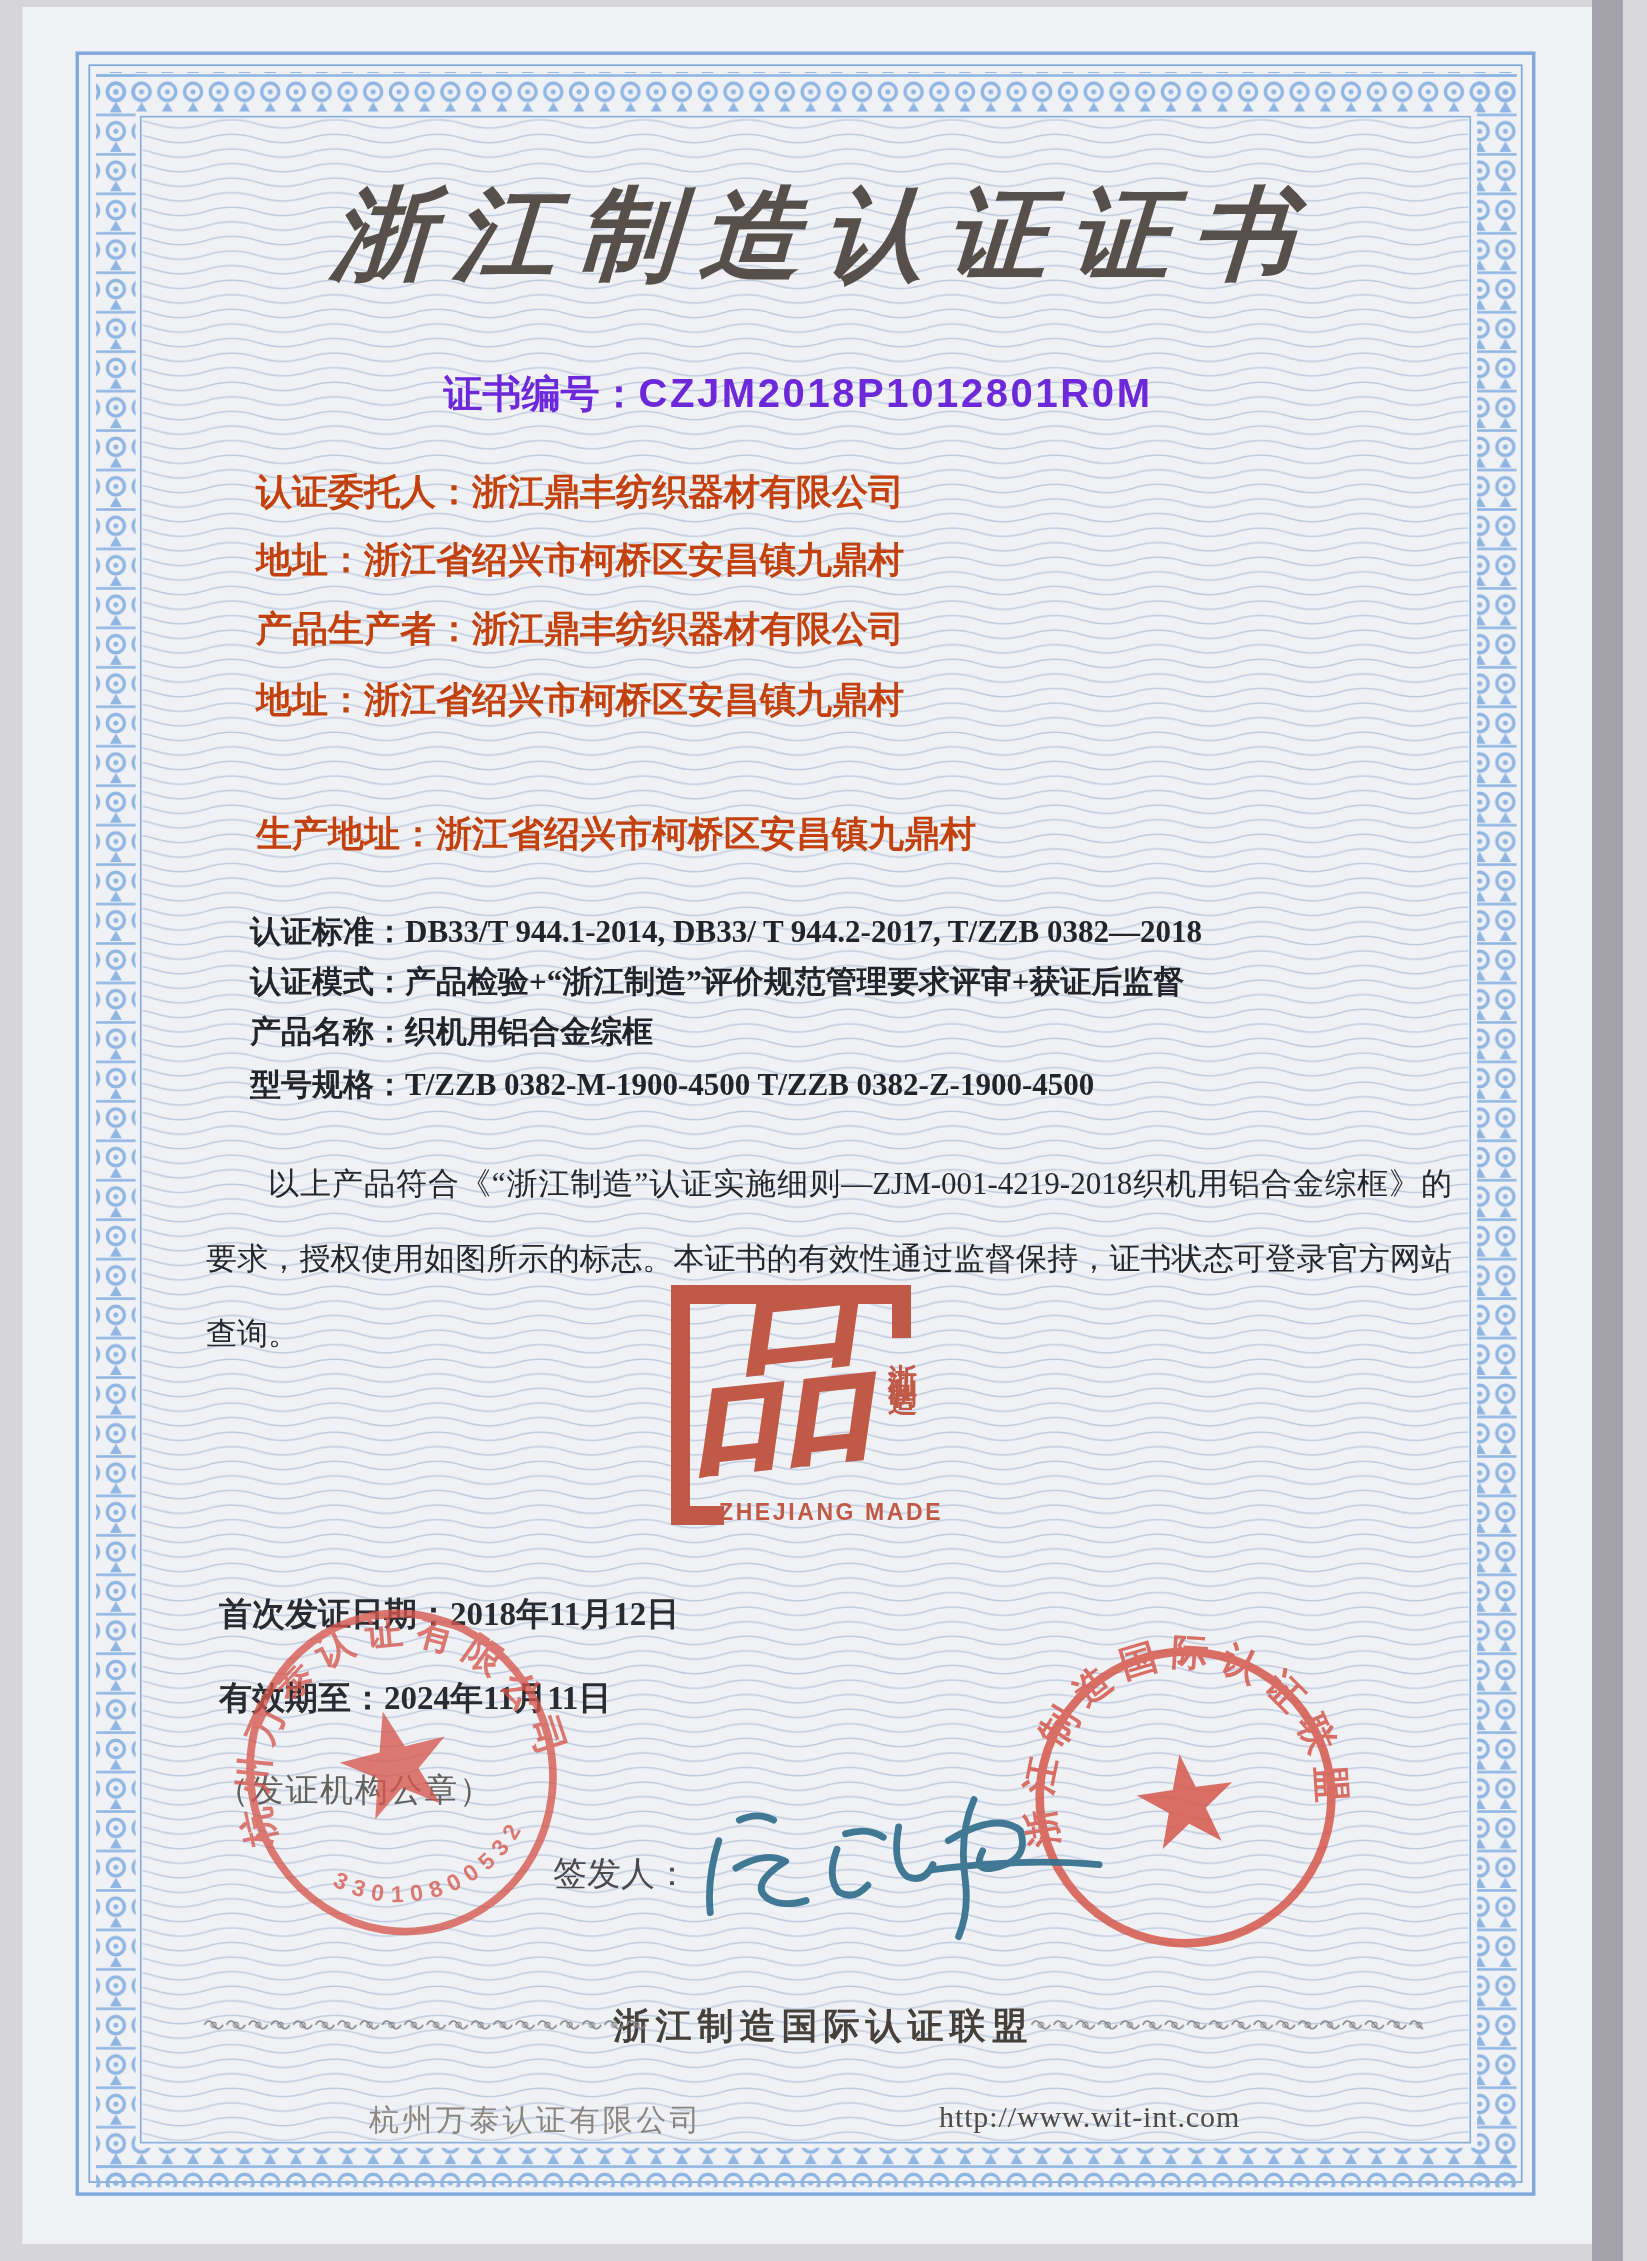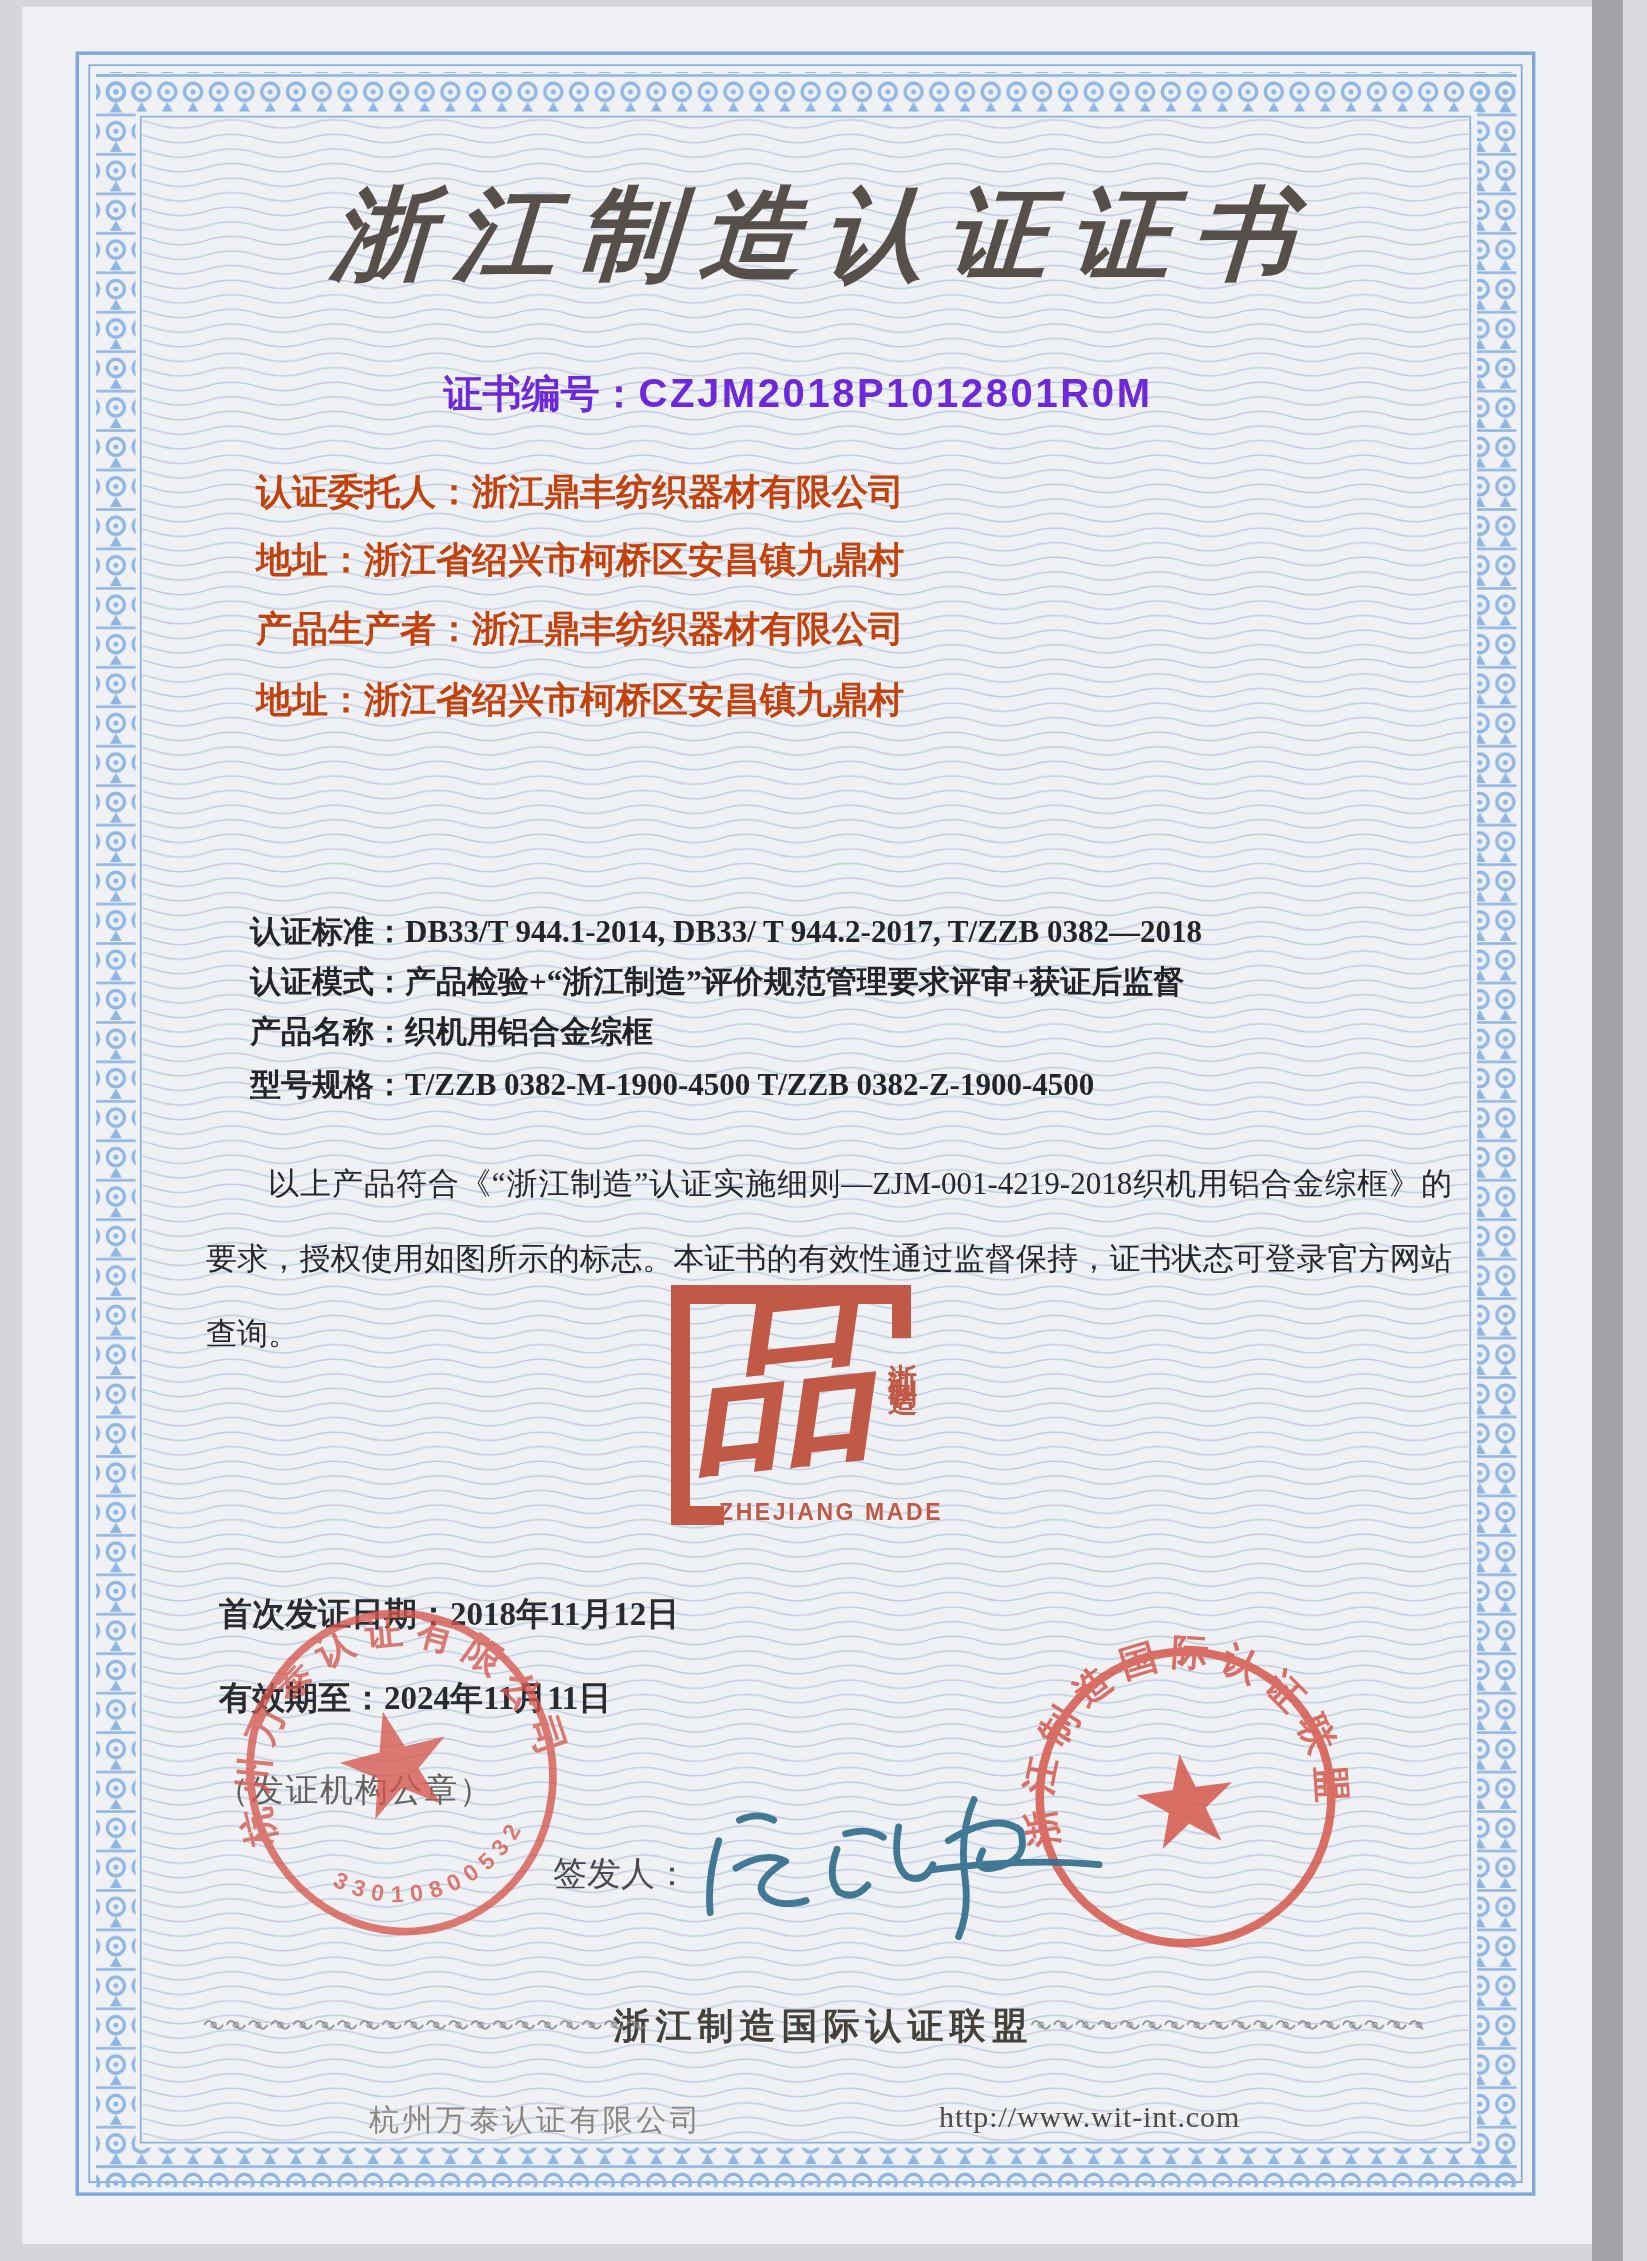--- a/index.html
+++ b/index.html
@@ -85,20 +85,21 @@
   <div class="layer title">浙江制造认证证书</div>
 
   <div class="layer certno">
     <span class="lab">证书编号：</span><span class="num">CZJM2018P1012801R0M</span>
   </div>
 
   <div class="layer infoline" style="top:468px"><span>认证委托人：</span><span>浙江鼎丰纺织器材有限公司</span></div>
   <div class="layer infoline" style="top:536px"><span>地址：</span><span>浙江省绍兴市柯桥区安昌镇九鼎村</span></div>
   <div class="layer infoline" style="top:605px"><span>产品生产者：</span><span>浙江鼎丰纺织器材有限公司</span></div>
   <div class="layer infoline" style="top:676px"><span>地址：</span><span>浙江省绍兴市柯桥区安昌镇九鼎村</span></div>
+  <div class="layer infoline" style="top:810px"><span>生产地址：</span><span>浙江省绍兴市柯桥区安昌镇九鼎村</span></div>
 
   <div class="layer specline" style="top:911px"><span>认证标准：</span><span>DB33/T 944.1-2014, DB33/ T 944.2-2017, T/ZZB 0382—2018</span></div>
   <div class="layer specline" style="top:1011px"><span>产品名称：</span><span>织机用铝合金综框</span></div>
   <div class="layer specline" style="top:961px"><span>认证模式：</span><span>产品检验+“浙江制造”评价规范管理要求评审+获证后监督</span></div>
   <div class="layer specline" style="top:1064px"><span>型号规格：</span><span>T/ZZB 0382-M-1900-4500 T/ZZB 0382-Z-1900-4500</span></div>
 
   <div class="layer statement">以上产品符合《“浙江制造”认证实施细则—ZJM-001-4219-2018织机用铝合金综框》的要求，授权使用如图所示的标志。本证书的有效性通过监督保持，证书状态可登录官方网站查询。</div>
 
   <div class="layer mark">
     <div class="bar" style="left:0;top:0;width:240px;height:19px"></div>

